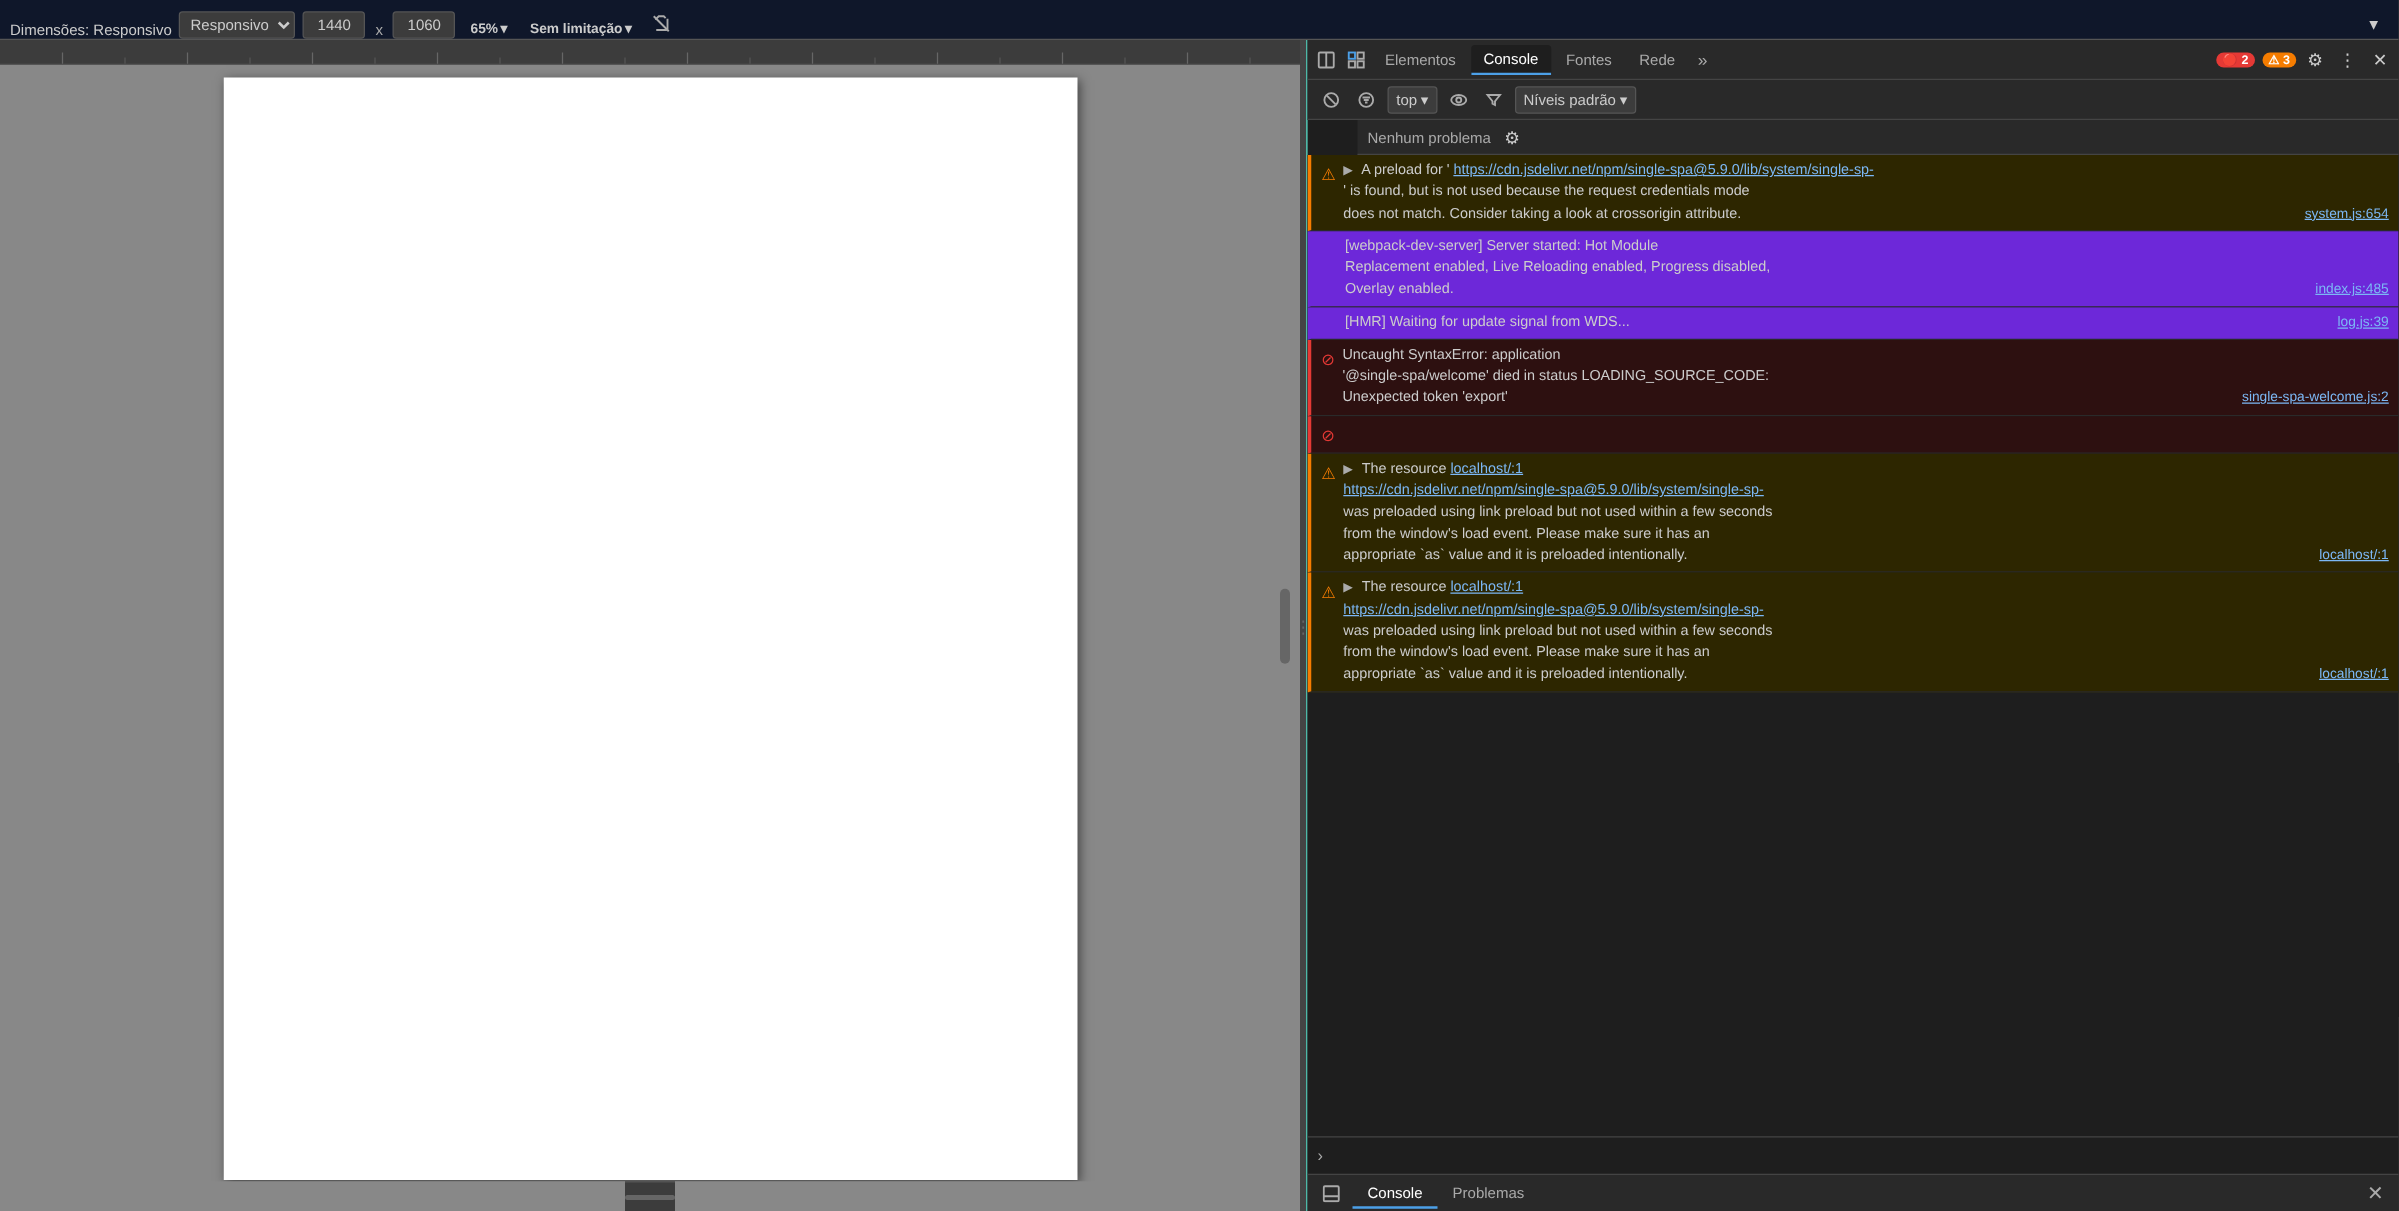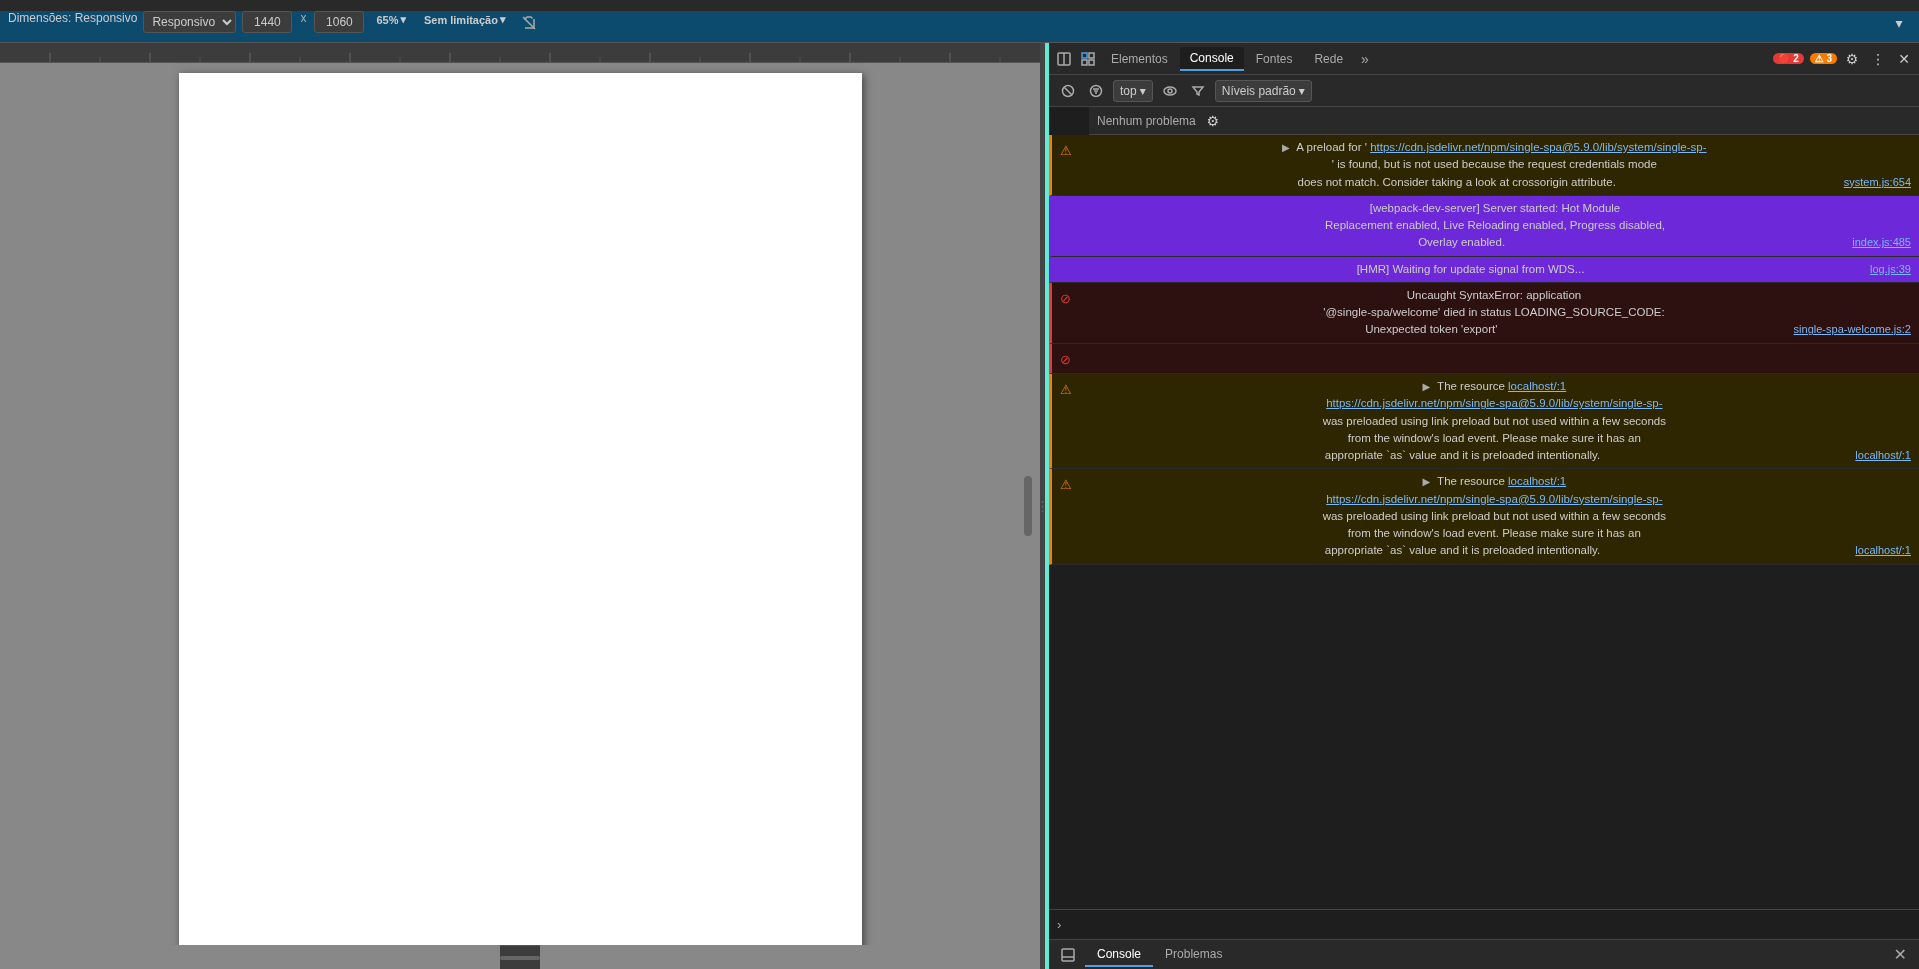--- a/index.html
+++ b/index.html
@@ -10,28 +10,27 @@
       font-size: 12px;
       height: 969px;
       overflow: hidden;
       display: flex;
       flex-direction: column;
     }
 
     
     .top-toolbar {
       display: flex;
-      align-items: flex-start;
-      background: #0c4a6e;
+      align-items: flex-end;
+      background: #0f172a;
       border-bottom: 1px solid #555;
       height: 32px;
       padding: 0 8px;
       gap: 6px;
       flex-shrink: 0;
-      margin-top: 11px;
     }
     .toolbar-label {
       color: #ccc;
       font-size: 12px;
     }
     .toolbar-select {
       background: #3c3c3c;
       color: #ccc;
       border: 1px solid #555;
       border-radius: 3px;
@@ -153,21 +152,21 @@
       background: #666;
       border-radius: 2px;
     }
 
     
     .devtools-panel {
       flex: 1;
       display: flex;
       flex-direction: column;
       background: #1e1e1e;
-      border-left: 4px solid #5eead4;
+      border-left: 1px solid #5eead4;
       min-width: 0;
     }
 
     
     .devtools-tabs {
       display: flex;
       align-items: center;
       background: #292929;
       border-bottom: 1px solid #444;
       height: 32px;
@@ -343,21 +342,20 @@
       flex-shrink: 0;
       margin-right: 6px;
       margin-top: 2px;
       font-size: 13px;
     }
     .msg-icon.warn { color: #f57c00; }
     .msg-icon.error { color: #e53935; }
     .msg-content {
       flex: 1;
       min-width: 0;
-      text-align: center;
     }
     .msg-text {
       color: #ccc;
       word-break: break-all;
       white-space: pre-wrap;
     }
     .msg-link {
       color: #7cb8f5;
       text-decoration: underline;
       cursor: pointer;

